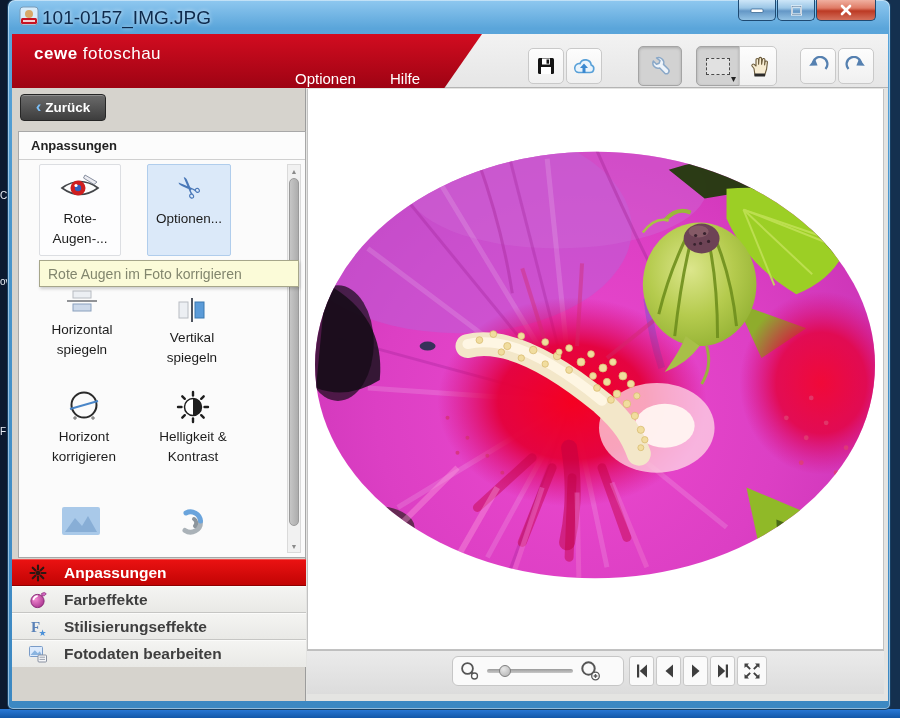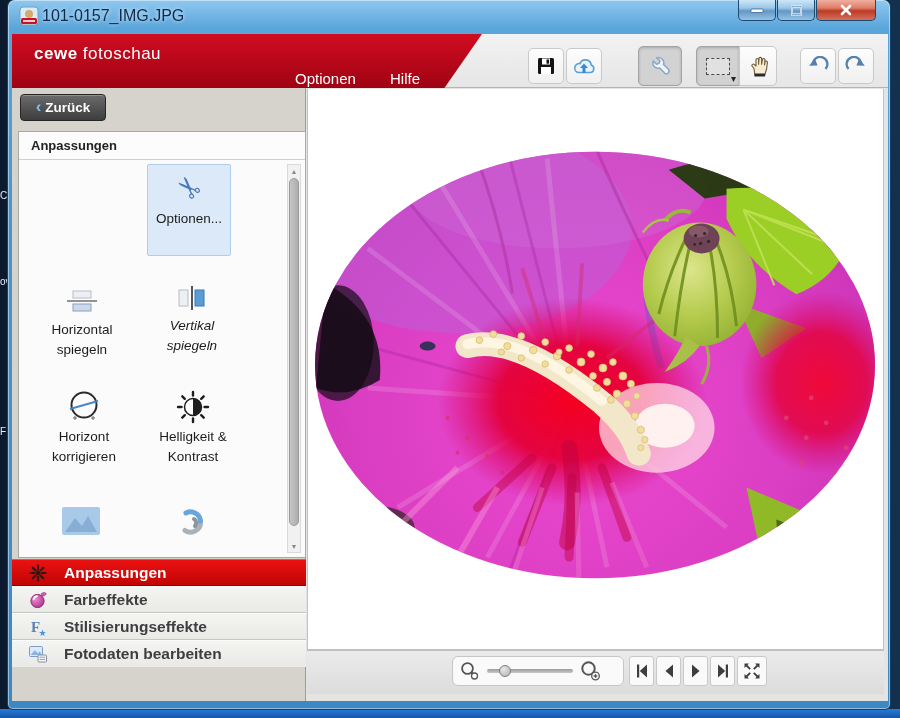--- a/index.html
+++ b/index.html
@@ -12,21 +12,21 @@
   .desk-left{left:0;top:0;width:9px;height:718px;background:linear-gradient(180deg,#0a1628,#102a4e 60%,#123precede);background:#0c1a30;}
   .desk-frag{left:0;color:#e8eef6;font-size:10px;width:9px;overflow:hidden;white-space:nowrap;}
   .desk-bottom{left:0;top:709px;width:900px;height:9px;background:linear-gradient(180deg,#2a7ad8,#1257a8);}
   .desk-right{left:889px;top:0;width:11px;height:718px;background:#14304f;}
 
   
   .win{left:8px;top:0;width:882px;height:709px;border-radius:7px 7px 5px 5px;
        background:linear-gradient(180deg,#8fc8f0 0%,#5aa5da 4%,#4a96cc 30%,#3c88c2 100%);
        box-shadow:inset 0 0 0 1px rgba(255,255,255,.45),0 0 0 1px #173f63;}
   .titlebar{left:8px;top:0;width:882px;height:34px;}
-  .title-text{left:34px;top:7px;font-size:16px;color:#0e2a4c;text-shadow:0 0 4px rgba(255,255,255,.8);}
+  .title-text{left:34px;top:7px;font-size:19px;color:#0e2a4c;text-shadow:0 0 4px rgba(255,255,255,.8);}
   .app-ico{left:11px;top:6px;}
   .winbtns{right:14px;top:0;height:21px;display:flex;position:absolute;}
   .wbtn{width:38px;height:21px;border:1px solid #1e4a72;border-top:none;border-radius:0 0 5px 5px;
         background:linear-gradient(180deg,#cde6f8 0%,#9bc6e6 40%,#6497c6 55%,#93c2e4 100%);
         display:flex;align-items:center;justify-content:center;margin-left:1px;}
   .wbtn.close{width:60px;background:linear-gradient(180deg,#f0b0a0 0%,#df7b66 40%,#bc3a24 55%,#d4705c 100%);}
 
   
   .content{left:12px;top:34px;width:876px;height:667px;background:#e4e4e2;position:absolute;overflow:hidden;}
 
@@ -190,36 +190,48 @@
 
     <div class="abs sidebar"></div>
     <div class="abs backbtn">
       <span class="chev">‹</span>
       <span>Zurück</span>
     </div>
 
     <div class="abs panel">
       <div class="abs panel-hdr">Anpassungen</div>
 
+      <div class="abs tile" style="left:20px;top:32px;">
+        <div class="ticon">
+          <svg width="44" height="32" viewBox="0 0 44 32">
+            <path d="M27,4 L39,11 36,13.5 25.5,7 Z" fill="#ececf2" stroke="#8890a0" stroke-width="1"></path>
+            <path d="M4,17 Q22,4 40,17 Q22,30 4,17 Z" fill="#fdfdfd" stroke="#44464a" stroke-width="1.6"></path>
+            <circle cx="20" cy="17" r="7.5" fill="#cf1f1f"></circle>
+            <circle cx="20" cy="17" r="3.2" fill="#2f5fc0"></circle>
+            <circle cx="18" cy="14.5" r="1.6" fill="#fff"></circle>
+          </svg>
+        </div>
+        <div class="tlabel" style="width:74px;">Rote-Augen-...</div>
+      </div>
       <div class="abs tile sel" style="left:128px;top:32px;width:84px;">
         <div class="ticon">
           <span style="display:inline-block;font-size:29px;color:#4a78b8;transform:rotate(-135deg);">✂</span>
         </div>
         <div class="tlabel">Optionen...</div>
       </div>
 
       <div class="tool-plain" style="left:18px;top:156px;width:90px;">
         <svg width="34" height="28" viewBox="0 0 34 28">
           <rect x="8" y="3" width="18" height="7" fill="#eceff3" stroke="#b8bcc2"></rect>
           <line x1="2" y1="13" x2="32" y2="13" stroke="#76797e" stroke-width="1.6"></line>
           <rect x="8" y="16" width="18" height="7" fill="#cdd9ea" stroke="#8aa0bd"></rect>
         </svg>
         <div class="tlabel" style="margin-top:4px;">Horizontal spiegeln</div>
       </div>
-      <div class="tool-plain" style="left:128px;top:152px;width:90px;font-style:italic;">
+      <div class="tool-plain" style="left:128px;top:164px;width:90px;">
         <svg width="34" height="28" viewBox="0 0 34 28">
           <rect x="4" y="6" width="9" height="16" fill="#eceff3" stroke="#b8bcc2"></rect>
           <line x1="17" y1="2" x2="17" y2="26" stroke="#4e5560" stroke-width="2"></line>
           <rect x="20" y="6" width="9" height="16" fill="#5b9bd8" stroke="#3a78b0"></rect>
         </svg>
         <div class="tlabel" style="margin-top:4px;">Vertikal spiegeln</div>
       </div>
 
       <div class="tool-plain" style="left:126px;top:258px;width:96px;">
         <svg width="36" height="34" viewBox="0 0 36 34">
@@ -265,20 +277,21 @@
           <path d="M21,13 A4.5,4.5 0 0 1 22,20" fill="none" stroke="#8c959c" stroke-width="4" stroke-linecap="round"></path>
         </svg>
       </div>
 
       <div class="abs sbar">
         <div class="arr">▲</div>
         <div class="thumb"></div>
         <div class="arr" style="position:absolute;bottom:0;">▼</div>
       </div>
 
+      <div class="abs tooltip">Rote Augen im Foto korrigieren</div>
     </div>
 
     <div class="cats">
       <div class="cat sel">
         <span class="cico">
           <svg width="20" height="20" viewBox="0 0 20 20">
             <g stroke="#2d1712" stroke-width="2.1" stroke-linecap="round">
               <line x1="10" y1="2.5" x2="10" y2="6.5"></line>
                 <line x1="10" y1="13.5" x2="10" y2="17.5"></line>
               <line x1="2.5" y1="10" x2="6.5" y2="10"></line>

